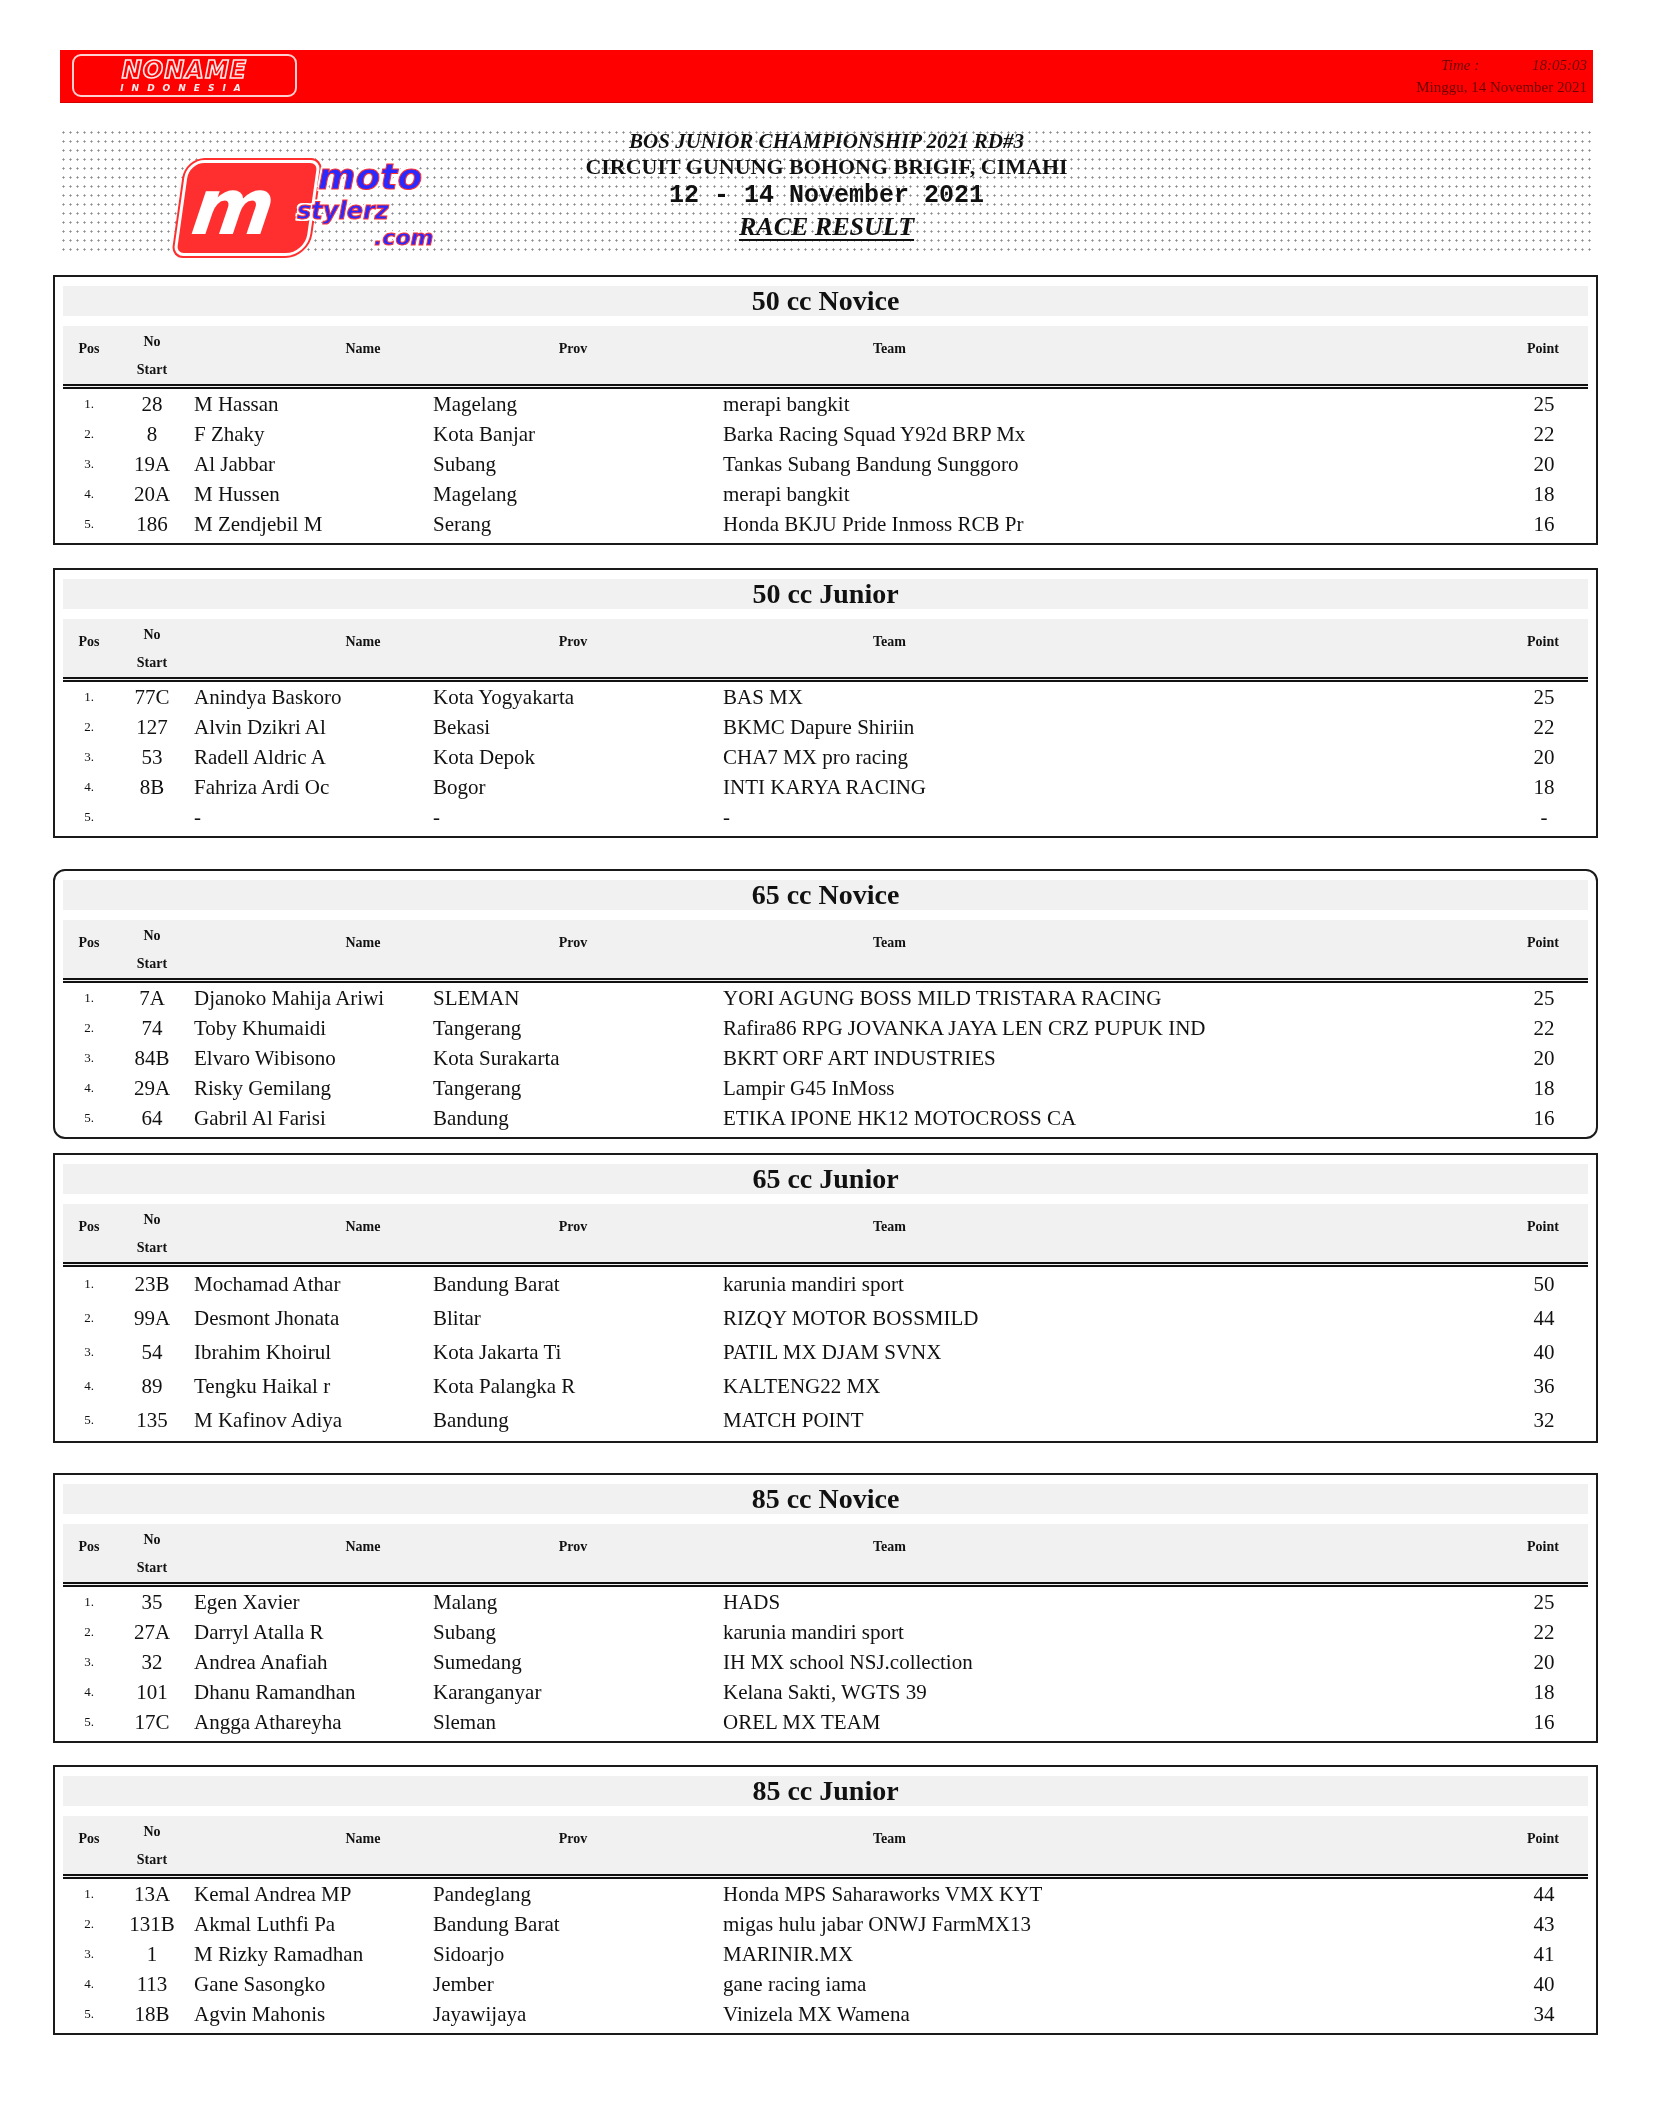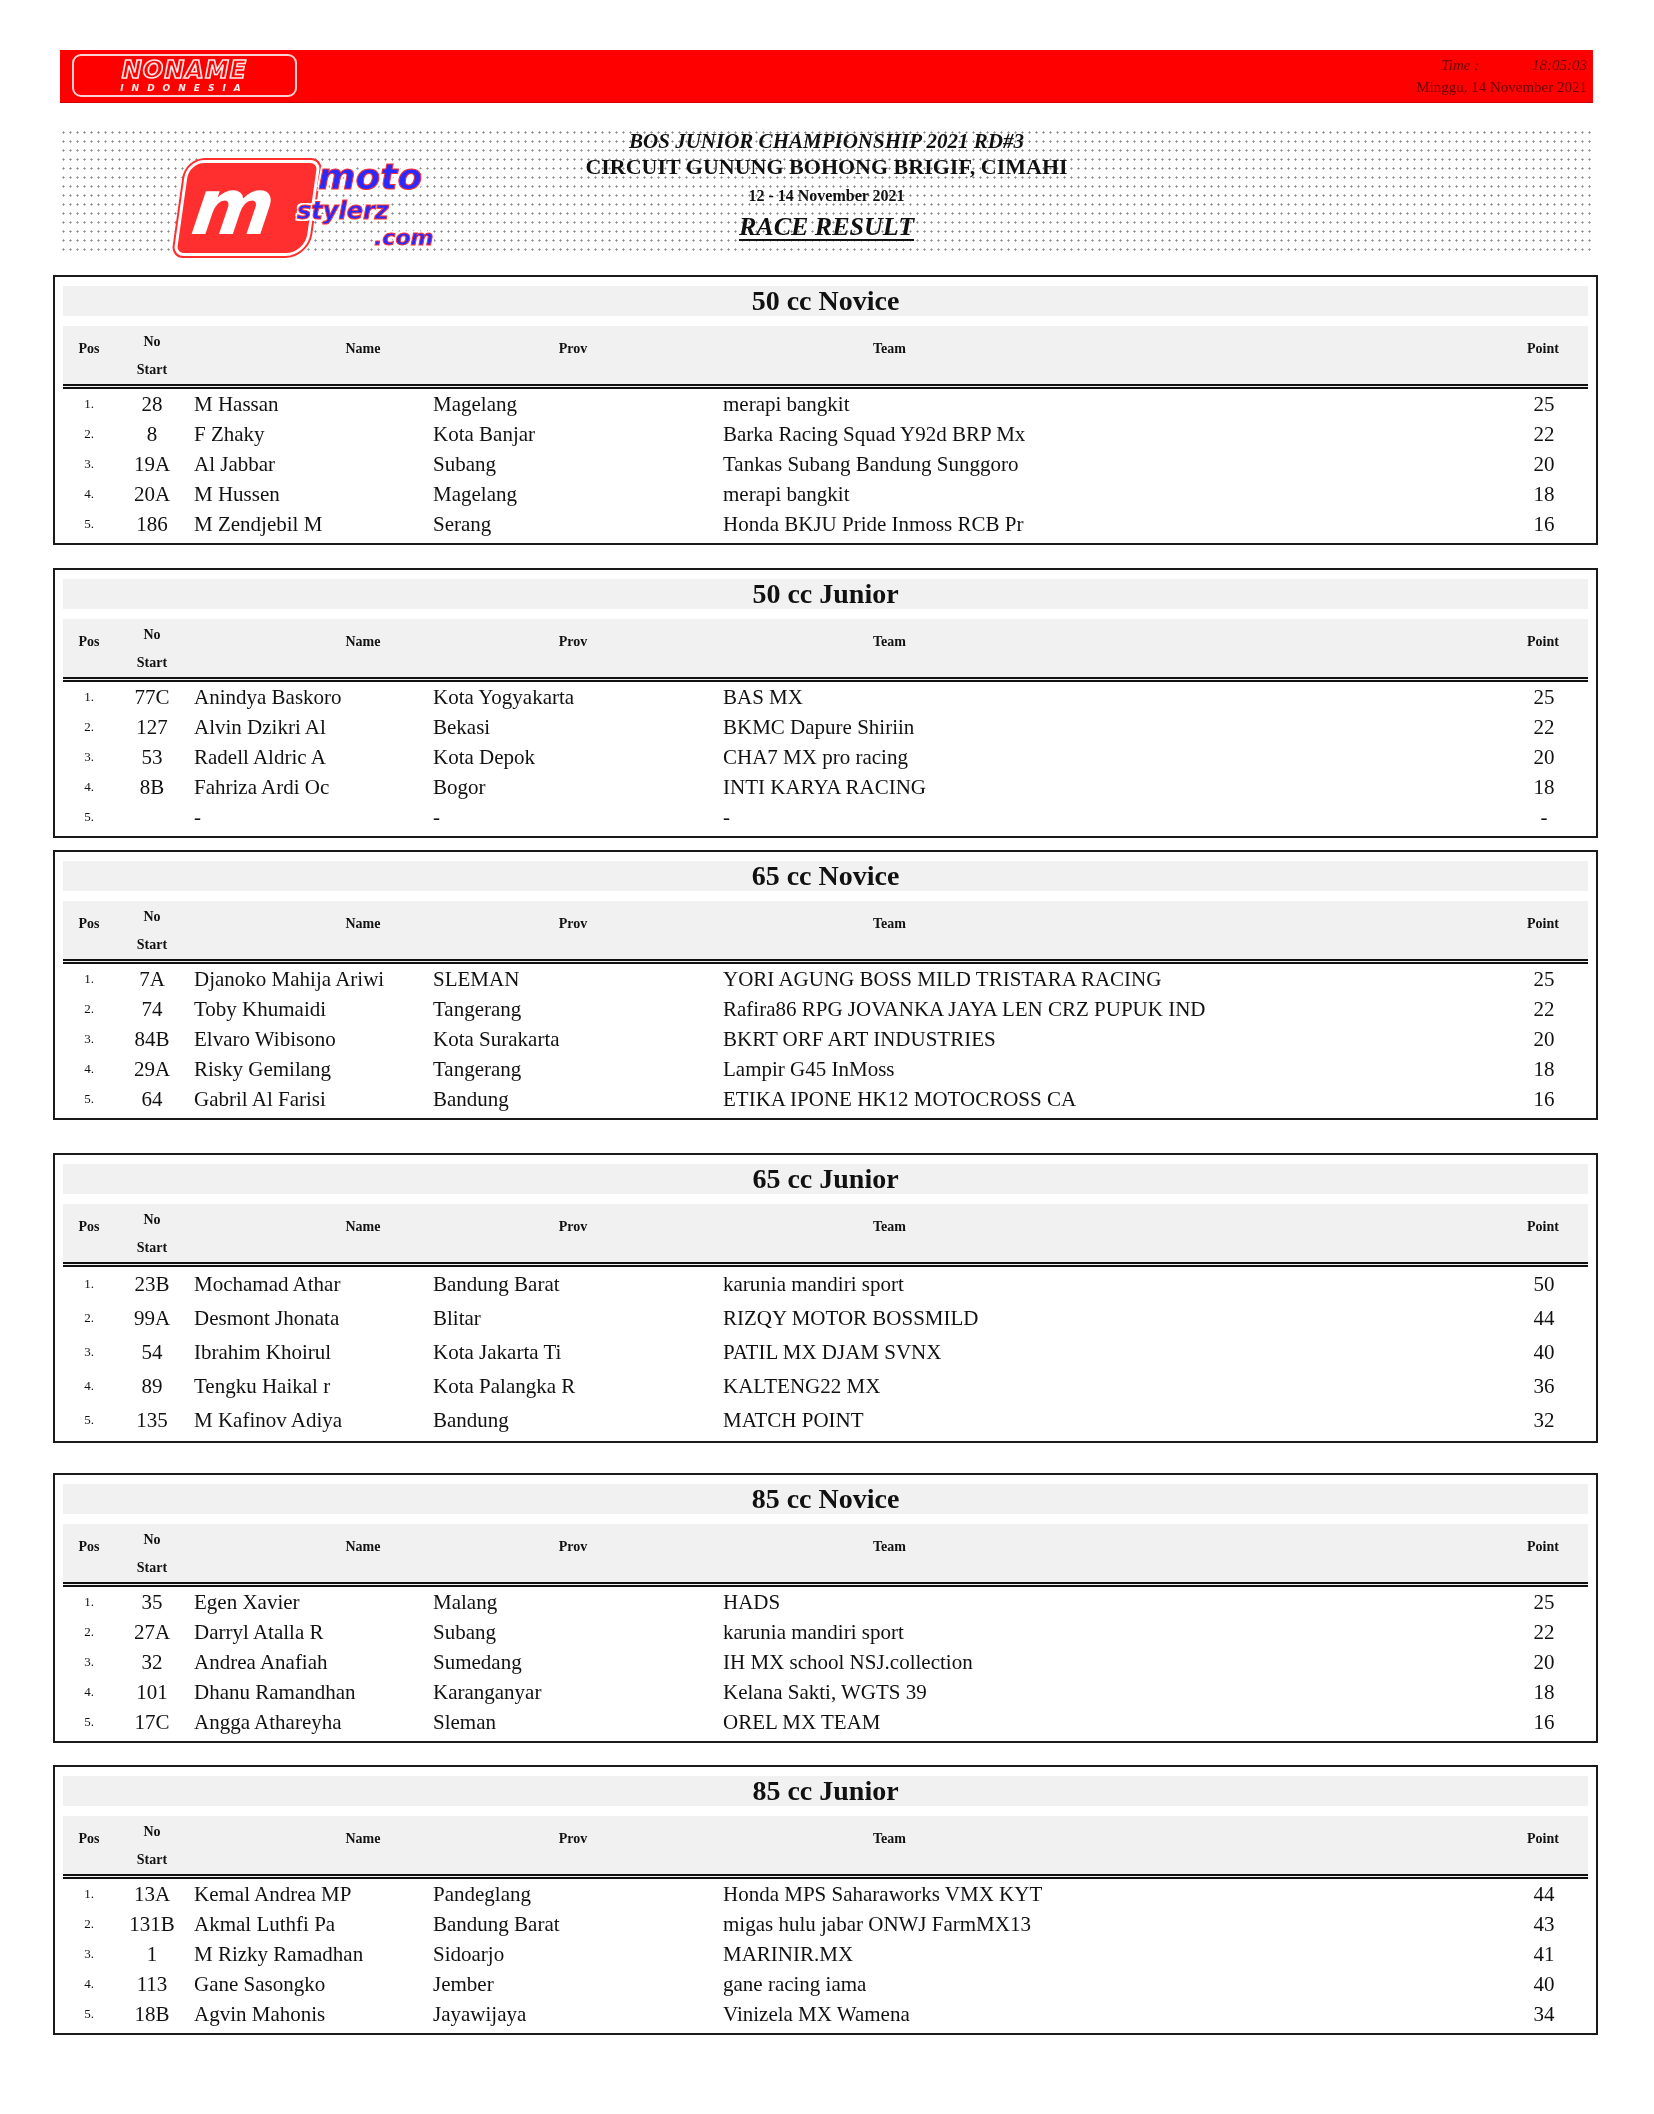--- a/index.html
+++ b/index.html
@@ -22,21 +22,21 @@
   .logo { position:absolute; left:120px; top:32px; width:282px; height:98px; }
   .logo .m-box { position:absolute; left:0; top:0; width:128px; height:90px; background:#ff2f2f; border-radius:18px 10px 22px 10px; border:3px solid #fff; box-shadow:0 0 0 2px #ff2f2f; transform:skewX(-8deg); }
   .logo .m-glyph { position:absolute; left:10px; top:4px; font-family:"DejaVu Sans", sans-serif; font-weight:bold; font-size:78px; line-height:80px; color:#fff; font-style:italic; }
   .logo .word { position:absolute; font-family:"DejaVu Sans", sans-serif; font-weight:bold; font-style:italic; color:#2a2aff; -webkit-text-stroke:1px #ff2f2f; text-shadow:2px 2px 0 #fff, -2px -2px 0 #fff, 2px -2px 0 #fff, -2px 2px 0 #fff; }
   .logo .w1 { left:138px; top:-2px; font-size:36px; line-height:38px; }
   .logo .w2 { left:117px; top:32px; font-size:24px; line-height:38px; }
   .logo .w3 { left:194px; top:66px; font-size:22px; line-height:24px; }
   .titles { position:absolute; left:300px; right:300px; top:0; text-align:center; font-weight:bold; color:#111; }
   .titles .t1 { font-style:italic; font-size:21px; line-height:22px; margin-top:2px; }
   .titles .t2 { font-size:22px; line-height:30px; }
-  .titles .t3 { font-size:16px; line-height:28px; }
+  .titles .t3 { font-size:25px; line-height:28px;font-family:Liberation Mono, monospace; }
   .titles .t4 { font-style:italic; font-size:26px; line-height:34px; text-decoration:underline; text-decoration-thickness:2px; text-underline-offset:4px; }
 
   
   .section { position:absolute; left:53px; width:1545px; border:2px solid #1a1a1a; box-sizing:border-box; background:#fff; }
   .class-title { margin:9px 8px 0 8px; height:30px; background:#f1f1f1; text-align:center; font-weight:bold; font-size:28px; line-height:30px; }
   .thead { position:relative; margin:10px 8px 0 8px; height:58px; background:#f1f1f1; border-bottom:5px double #111; font-weight:bold; font-size:14px;padding-left:16px; }
   .thead div { position:absolute; }
   .h-pos { left:4px; top:15px; width:44px; text-align:center; }
   .h-no { left:54px; top:2px; width:70px; text-align:center; line-height:28px; }
   .h-name { left:200px; top:15px; width:200px; text-align:center; }
@@ -194,21 +194,21 @@
         <div class="row">
     <div class="c-pos">5.</div>
     <div class="c-no"></div>
     <div class="c-name">-</div>
     <div class="c-prov">-</div>
     <div class="c-team">-</div>
     <div class="c-point">-</div>
   </div>
       </div>
   </div>
-    <div class="section" style="top: 850px;">
+    <div class="section" style="top: 869px; border-radius: 12px;">
     <div class="class-title">65 cc Novice</div>
     <div class="thead">
       <div class="h-pos">Pos</div>
       <div class="h-no">
         <span>No</span><br>
         <span>Start</span>
       </div>
       <div class="h-name">Name</div>
       <div class="h-prov">Prov</div>
       <div class="h-team">Team</div>

